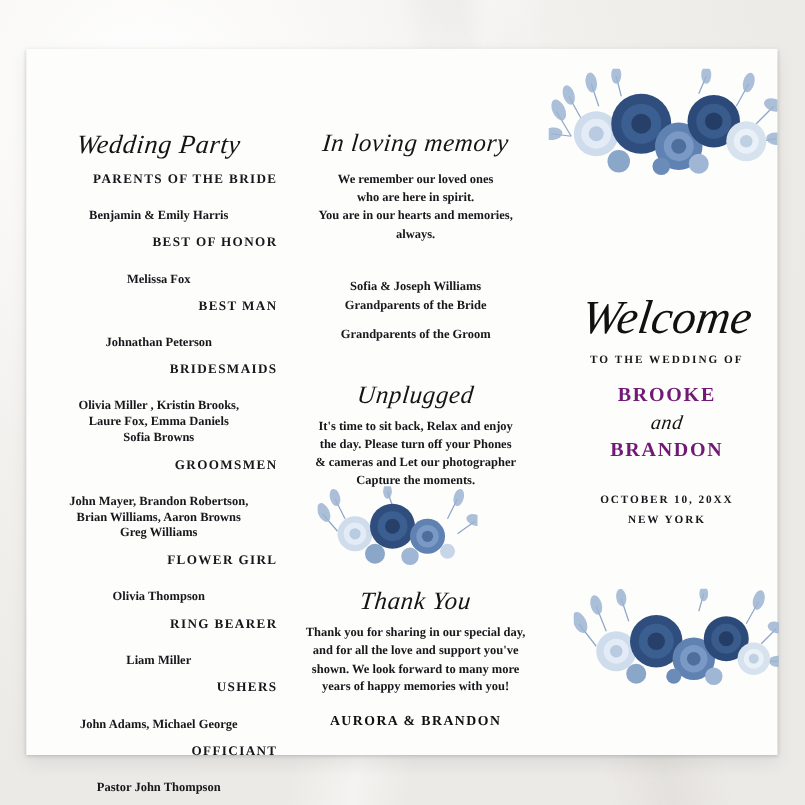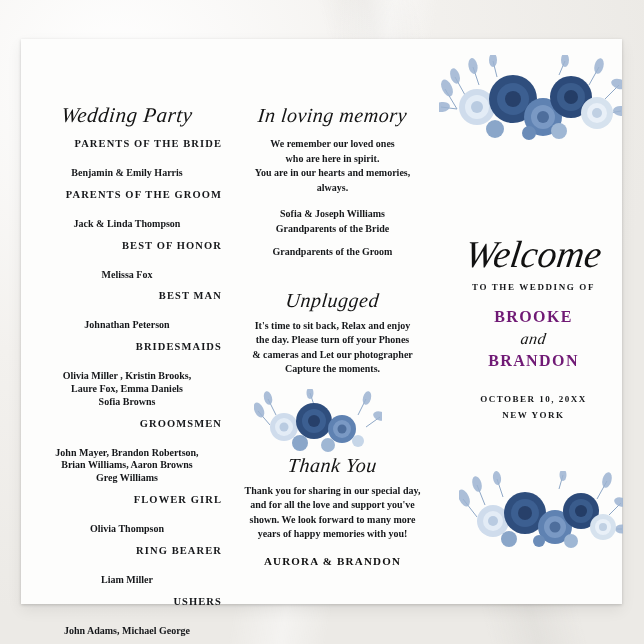--- a/index.html
+++ b/index.html
@@ -87,21 +87,21 @@
 
   .body-text {
     font-family: "Liberation Serif", serif;
     font-size: 10px;
     line-height: 1.45;
     color: #16181b;
     text-align: center;
     font-weight: 700;
     margin: 0;
   }
-  .body-text.spaced { margin-bottom: 12px; }
+  .body-text.spaced { margin-bottom: 28px; }
 
   .mem-block {
     font-family: "Liberation Serif", serif;
     font-size: 10px;
     line-height: 1.32;
     color: #16181b;
     text-align: center;
     font-weight: 700;
     margin: 0 0 10px 0;
   }
@@ -169,24 +169,20 @@
 <div id="backdrop"></div>
 
 <div id="page">
 
   <div class="col" id="col-left">
     <h2 class="script heading-script">Wedding Party</h2>
 
     <div>
       <p class="sec-title">PARENTS OF THE BRIDE</p>
       <p class="sec-names">Benjamin &amp; Emily Harris</p>
-    </div>
-    <div>
-      <p class="sec-title">PARENTS OF THE GROOM</p>
-      <p class="sec-names">Jack &amp; Linda Thompson</p>
     </div>
     <div>
       <p class="sec-title">BEST OF HONOR</p>
       <p class="sec-names">Melissa Fox</p>
     </div>
     <div>
       <p class="sec-title">BEST MAN</p>
       <p class="sec-names">Johnathan Peterson</p>
     </div>
     <div>

